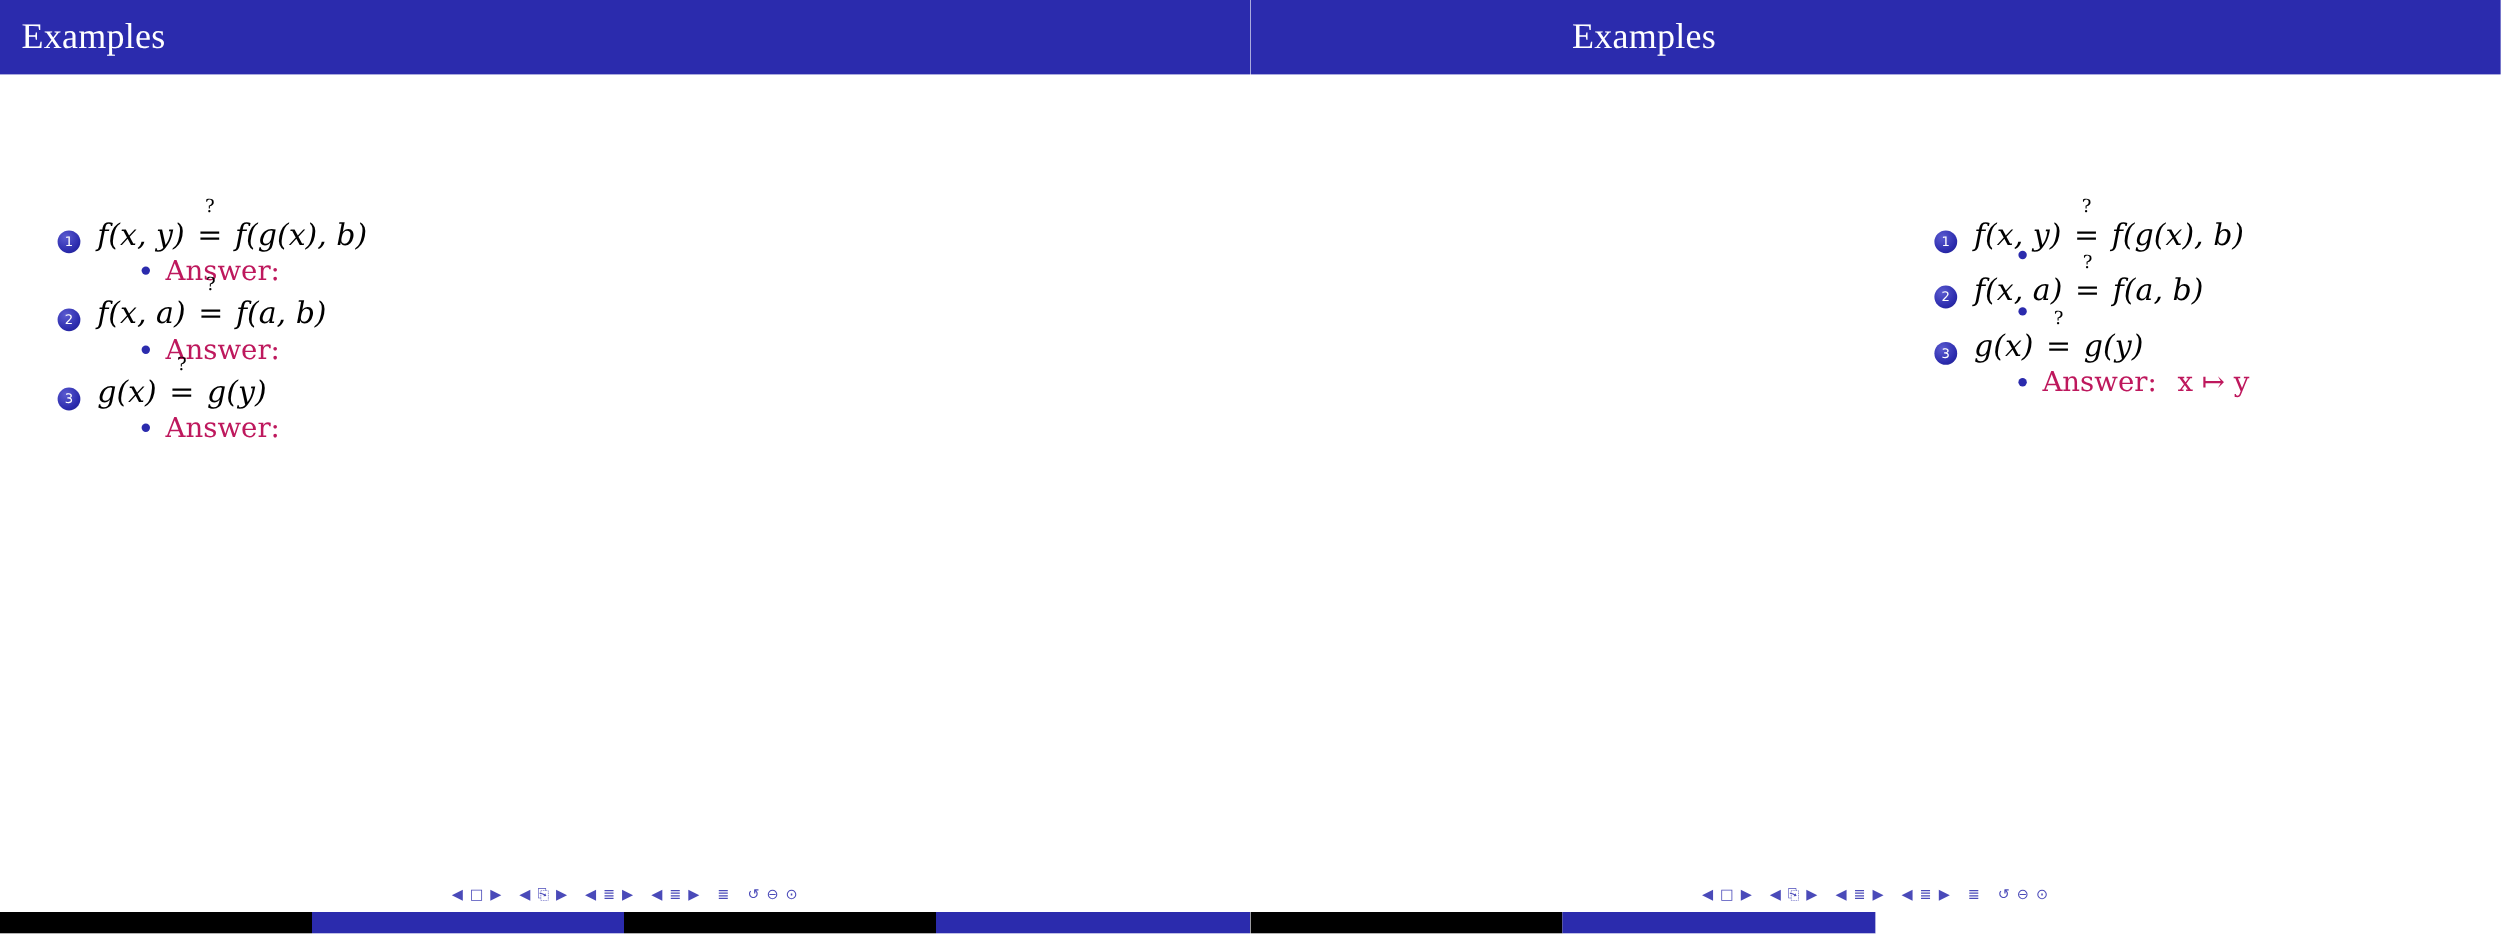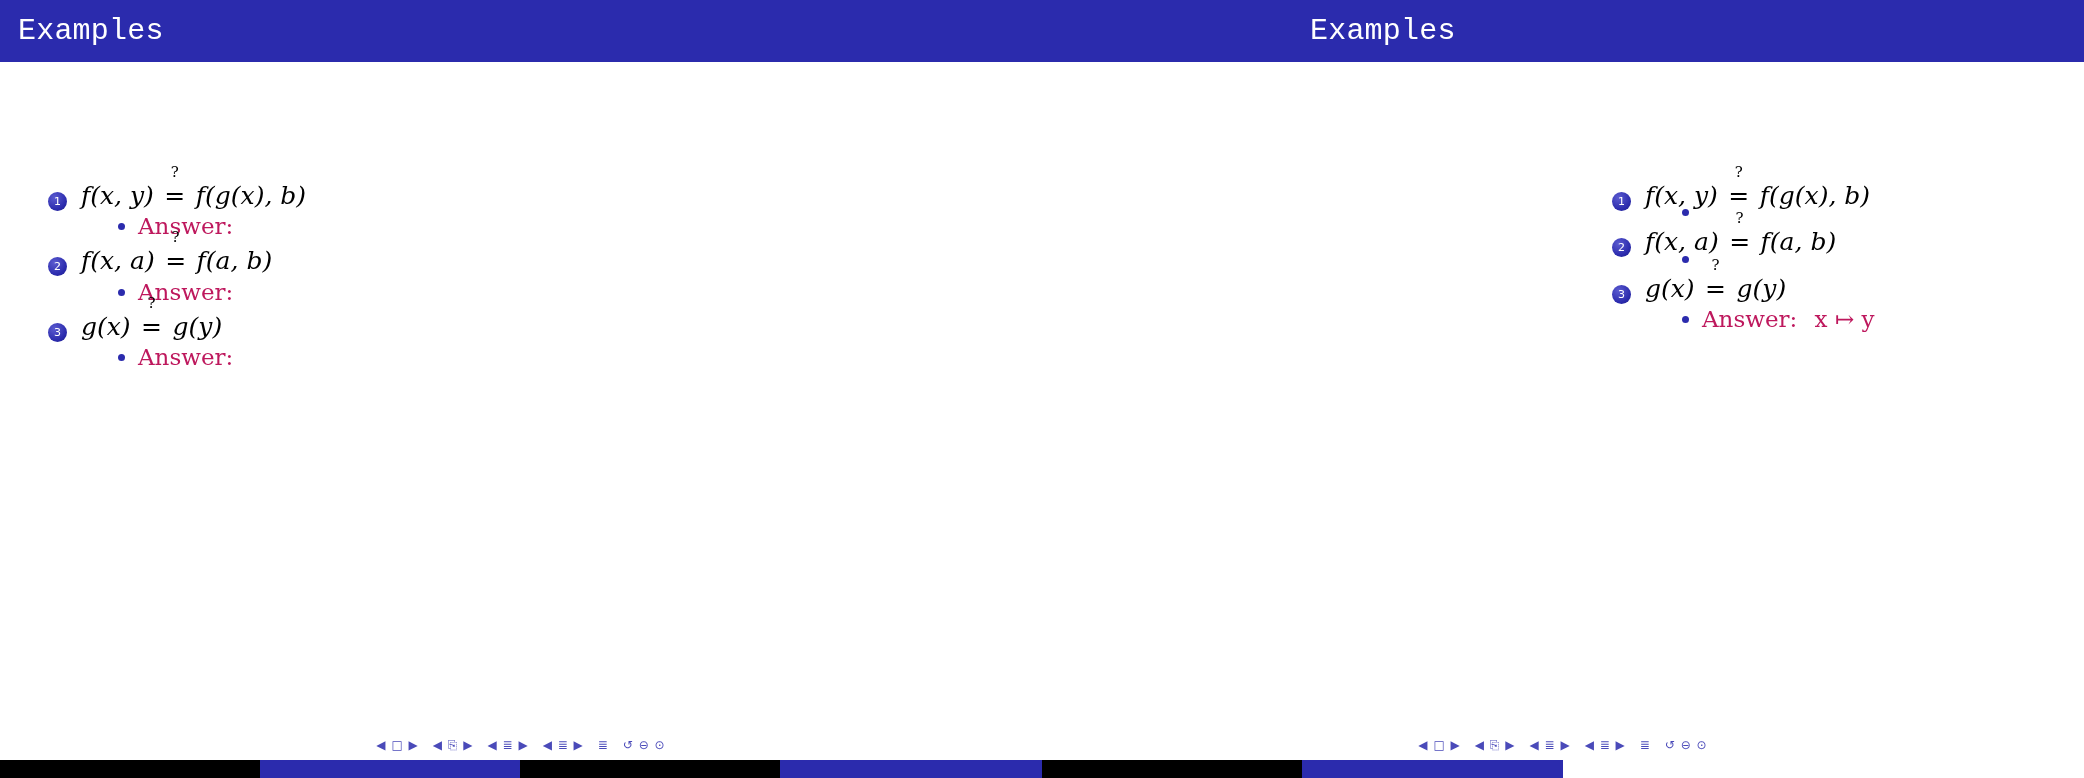--- a/index.html
+++ b/index.html
@@ -27,21 +27,21 @@
   }
   .titlebar {
     height: 62px;
     background: #2b2bad;
     display: flex;
     align-items: center;
   }
   .titlebar .title {
     color: #ffffff;
     font-size: 30px;
-    font-family: Liberation Mono, monospace;
+    font-family: Liberation Serif, serif;
     padding-left: 18px;
     letter-spacing: 0.2px;
   }
   .slide.right .titlebar .title {
     padding-left: 268px;
   }
   .body {
     padding-top: 118px;
   }
   .enum-list {

